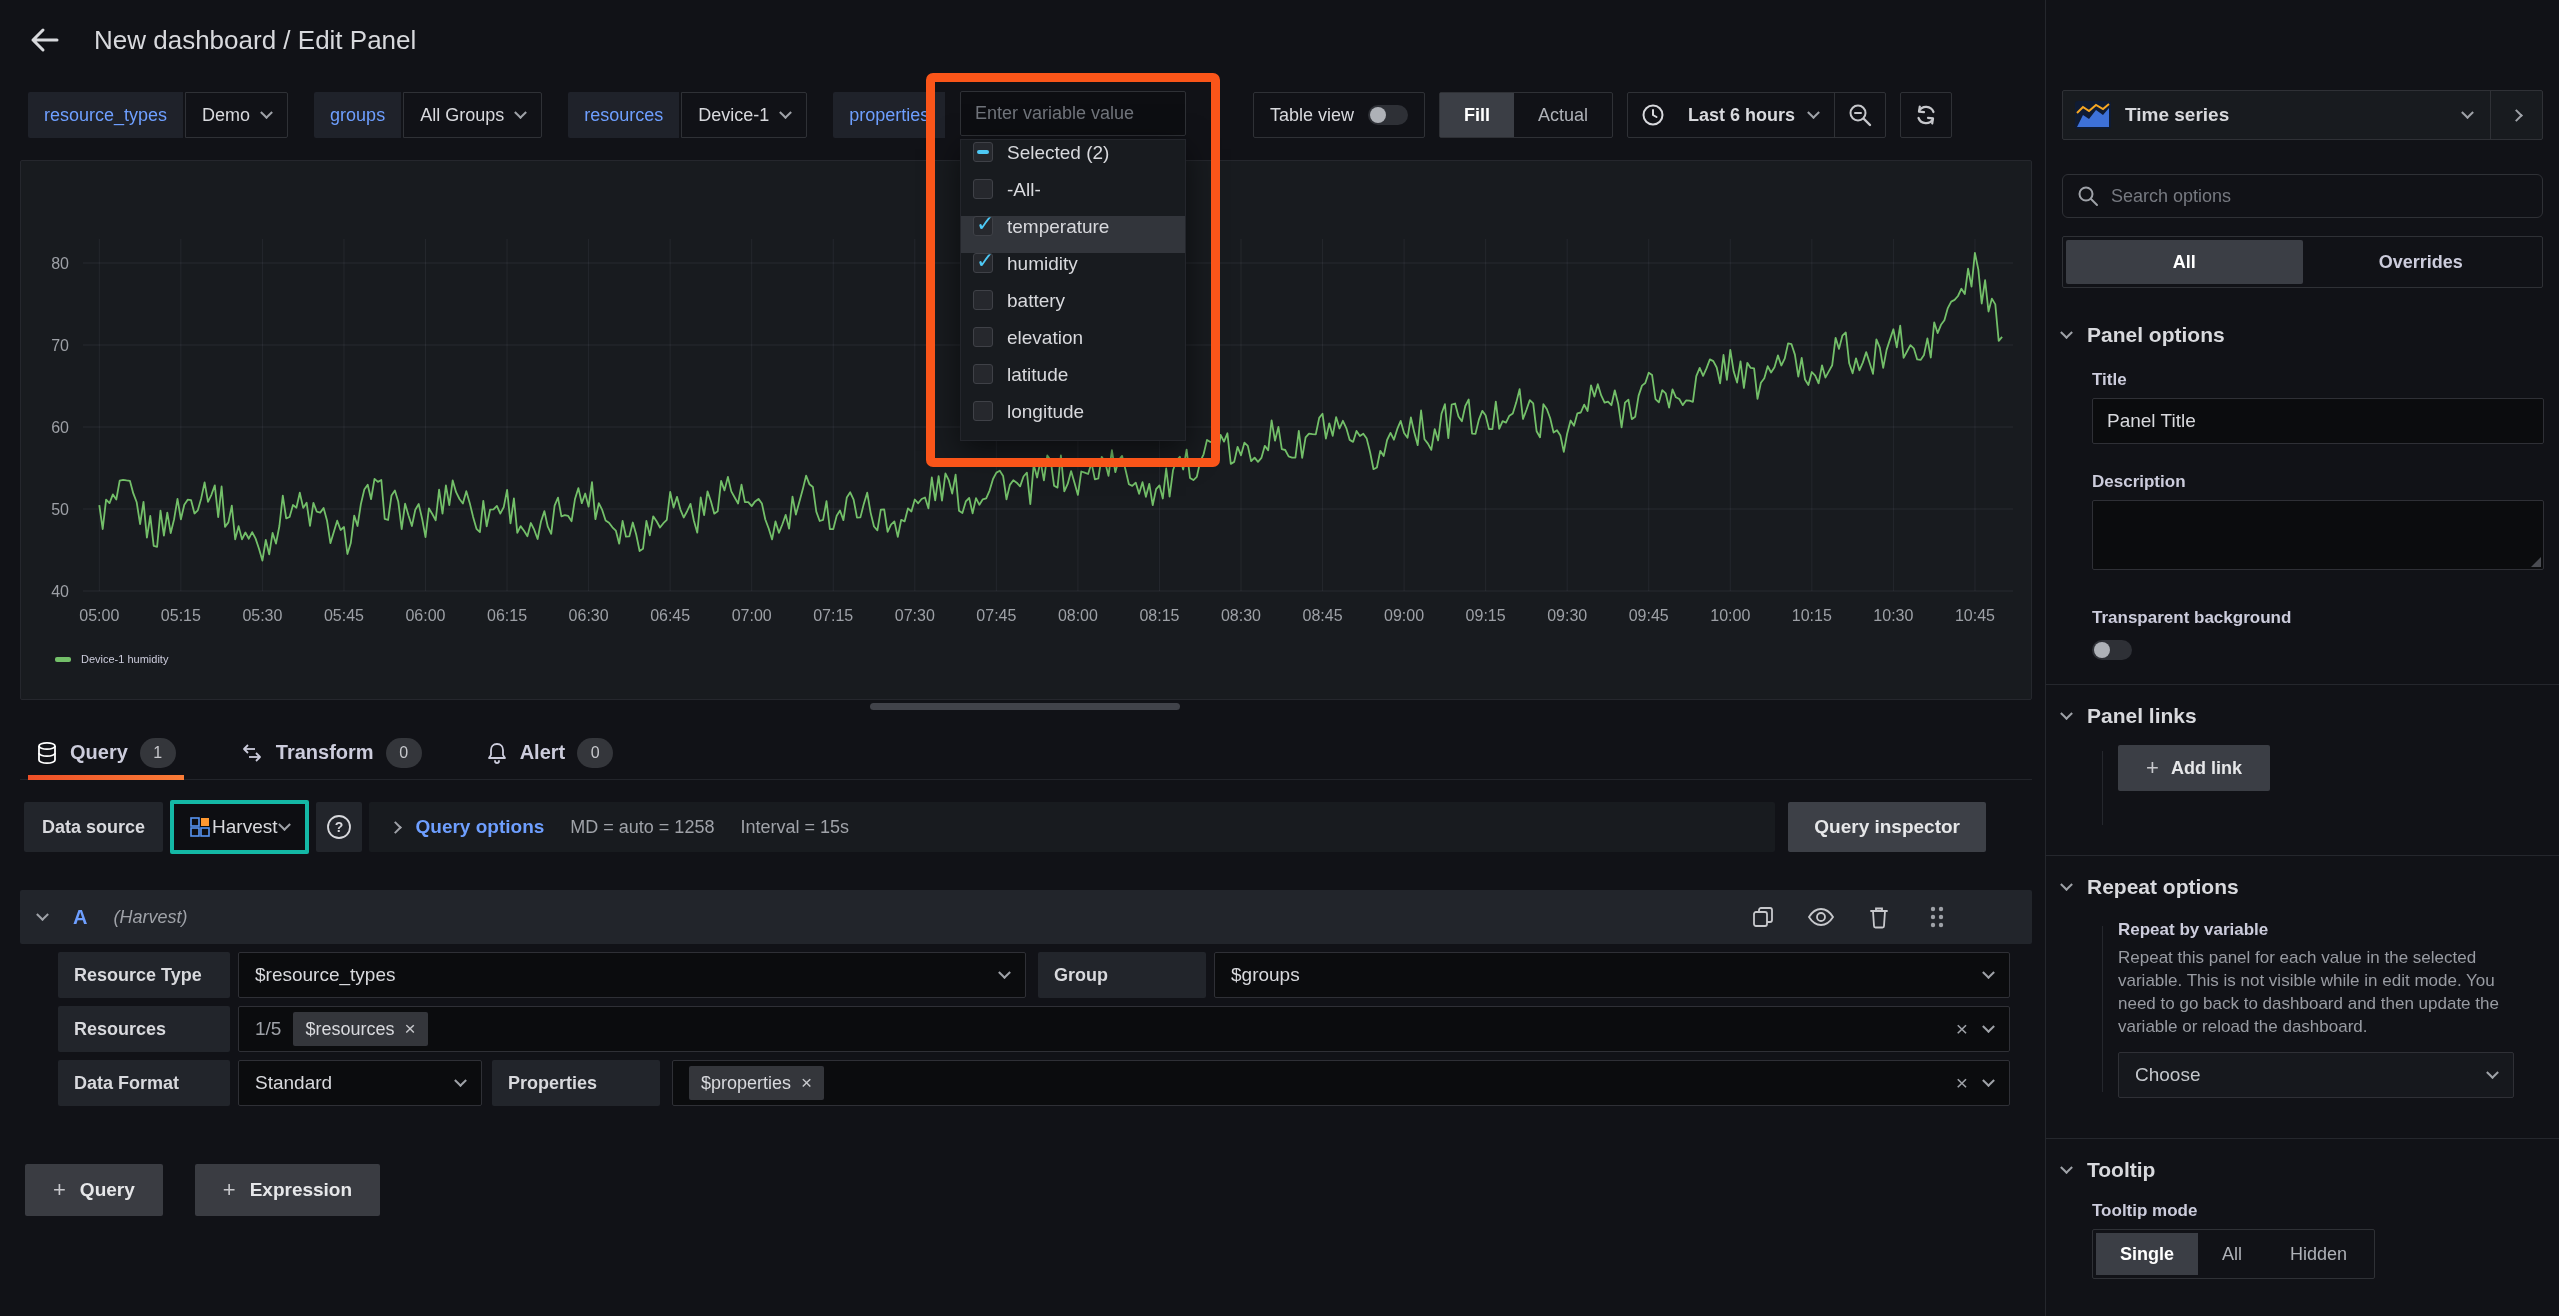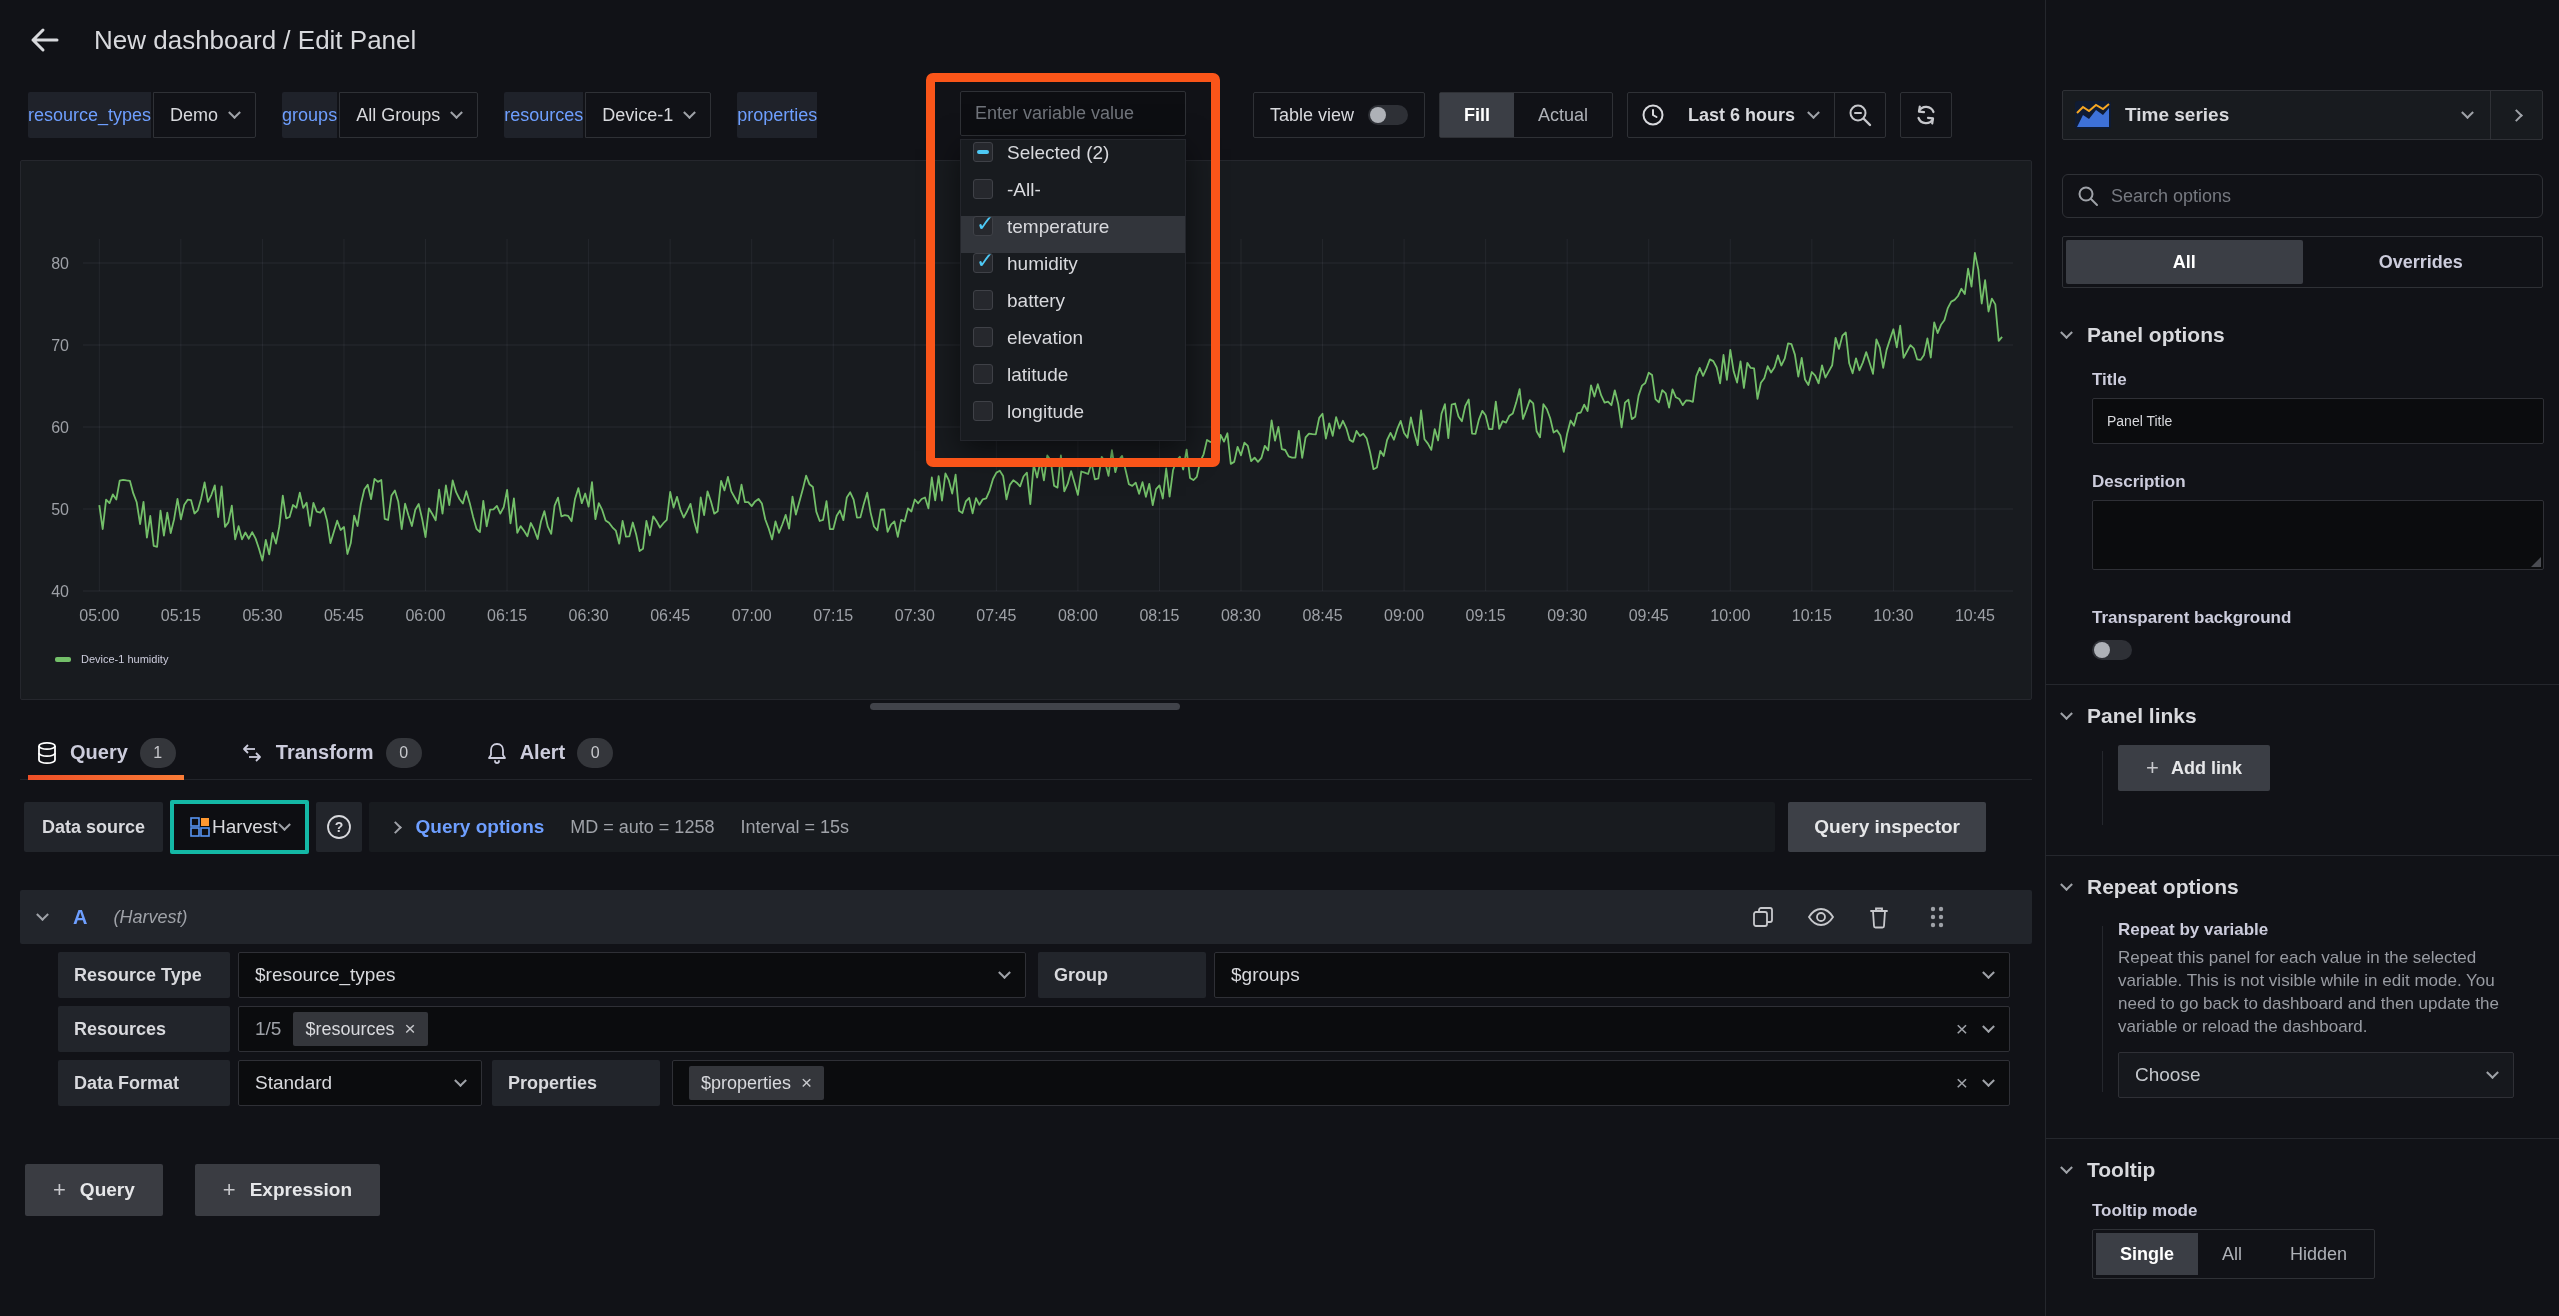--- a/index.html
+++ b/index.html
@@ -13,21 +13,21 @@
   .page-title { margin-left:28px; font-size:26px; color:#d8d9dd; }
   .header-actions { margin-left:auto; display:flex; gap:14px; }
   .btn { display:flex; align-items:center; justify-content:center; height:46px; padding:0 24px; border-radius:3px; font-size:19px; font-weight:600; cursor:pointer; border:1px solid transparent; }
   .btn-discard { border:1px solid #e02f6c; color:#f2537f; background:transparent; }
   .btn-save { background:#34363c; color:#e6e7e9; }
   .btn-apply { background:#3d71d9; color:#ffffff; }
 
   
   .toolbar { position:absolute; top:92px; left:28px; width:2000px; height:46px; display:flex; align-items:center; }
   .var-pair { display:flex; align-items:center; margin-right:26px; }
-  .var-label { height:46px; display:flex; align-items:center; padding:0 0; background:#1f222a; border-radius:2px 0 0 2px; color:#6e9fff; font-size:18px; font-weight:500; }
+  .var-label { height:46px; display:flex; align-items:center; padding:0 16px; background:#1f222a; border-radius:2px 0 0 2px; color:#6e9fff; font-size:18px; font-weight:500; }
   .var-value { height:46px; display:flex; align-items:center; gap:12px; padding:0 16px; margin-left:2px; background:#111217; border:1px solid #2f3136; border-radius:0 2px 2px 0; color:#d8d9dd; font-size:18px; cursor:pointer; }
   .cv { display:inline-block; width:9px; height:9px; border-right:2px solid #9fa2a8; border-bottom:2px solid #9fa2a8; transform:rotate(45deg) translate(-2px,-2px); }
   .cv.right { transform:rotate(-45deg); }
   .ctrl-group { display:flex; align-items:center; height:46px; border:1px solid #2f3136; border-radius:2px; background:#111217; }
   .right-controls { margin-left:auto; display:flex; gap:14px; margin-right:76px; }
   .tv-label { font-size:18px; color:#d8d9dd; padding:0 14px 0 16px; }
   .toggle { position:relative; width:40px; height:20px; background:#2e3036; border-radius:10px; margin-right:16px; cursor:pointer; }
   .toggle .knob { position:absolute; left:2px; top:2px; width:16px; height:16px; border-radius:50%; background:#aeb1b7; }
   .seg { height:44px; display:flex; align-items:center; padding:0 24px; font-size:18px; color:#aeb1b7; cursor:pointer; }
   .seg.active { background:#3b3e45; color:#ffffff; font-weight:700; }
@@ -102,21 +102,21 @@
   .search-box input { flex:1; background:transparent; border:none; outline:none; color:#d8d9dd; font-size:18px; font-family:inherit; }
   .search-box input::placeholder { color:#767980; }
   .sb-tabs { margin-top:18px; display:flex; border:1px solid #2f3136; border-radius:2px; padding:3px; }
   .sb-tab { flex:1; height:44px; display:flex; align-items:center; justify-content:center; font-size:18px; font-weight:600; color:#ccccdc; cursor:pointer; border-radius:2px; }
   .sb-tab.active { background:#3b3e45; color:#ffffff; }
   .sec-header { display:flex; align-items:center; gap:16px; margin-top:16px; height:30px; cursor:pointer; }
   .sec-header.first { margin-top:32px; }
   .sec-title { font-size:21px; font-weight:700; color:#d8d9dd; }
   .fld-label { font-size:17px; font-weight:700; color:#ccccdc; margin:20px 0 0 30px; }
   .fld-label.sub { margin-left:56px; }
-  .text-input { display:block; width:452px; height:46px; margin:8px 0 0 30px; background:#0b0c0e; border:1px solid #2f3036; border-radius:2px; color:#d8d9dd; font-size:14px; padding:0 14px; outline:none; font-family:inherit; }
+  .text-input { display:block; width:452px; height:46px; margin:8px 0 0 30px; background:#0b0c0e; border:1px solid #2f3036; border-radius:2px; color:#d8d9dd; font-size:19px; padding:0 14px; outline:none; font-family:inherit; }
   .textarea { position:relative; width:452px; height:70px; margin:8px 0 0 30px; background:#0b0c0e; border:1px solid #2f3036; border-radius:2px; }
   .textarea::after { content:""; position:absolute; right:2px; bottom:2px; width:0; height:0; border-left:10px solid transparent; border-bottom:10px solid #4a4c52; }
   .sb-toggle { margin:12px 0 0 30px; }
   .divider { height:1px; background:#25272d; margin:24px -16px 0 -16px; }
   .indent-line { position:relative; }
   .indent-line::before { content:""; position:absolute; left:40px; top:6px; bottom:6px; width:1px; background:#25272d; }
   .addlink-btn { margin:14px 0 0 56px; height:46px; width:152px; display:flex; align-items:center; justify-content:center; gap:12px; background:#3b3e45; border-radius:2px; font-size:18px; font-weight:600; color:#e6e7e9; cursor:pointer; }
   .repeat-desc { width:396px; margin:6px 0 0 56px; font-size:17px; line-height:23px; color:#989ba2; }
   .choose-select { width:396px; height:46px; margin:14px 0 0 56px; display:flex; align-items:center; padding:0 16px; background:#16181d; border:1px solid #2f3036; border-radius:2px; font-size:19px; color:#c4c7cc; cursor:pointer; }
   .choose-select .cv { margin-left:auto; }

